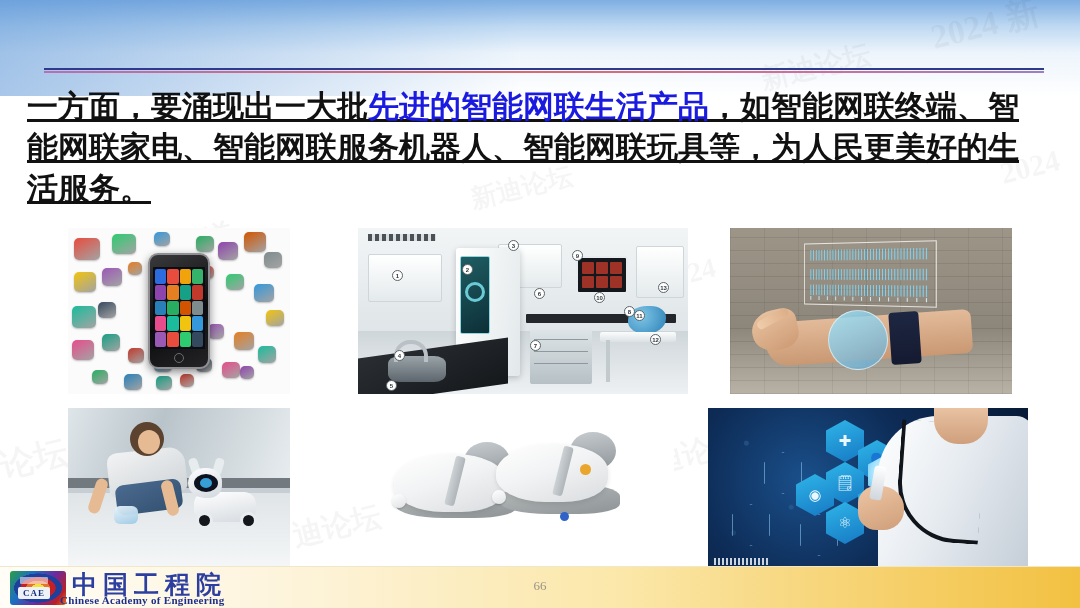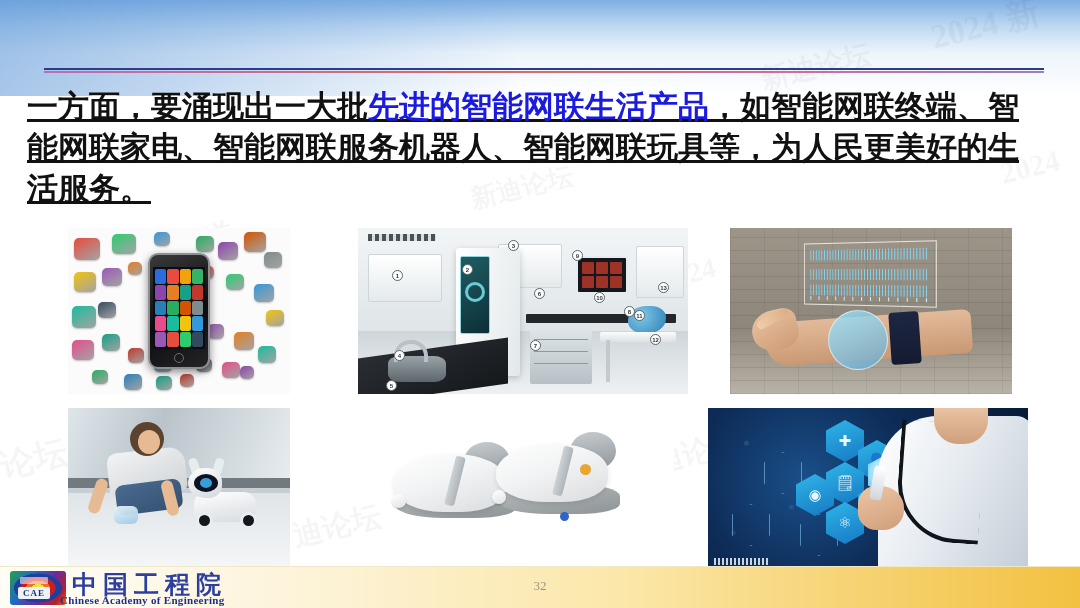--- a/index.html
+++ b/index.html
@@ -503,16 +503,16 @@
     <div class="barcode"></div>
   </div>
 
   <div class="bottom">
     <div class="cae-logo">
       <div class="cae-top"></div>
       <div class="cae-txt">CAE</div>
     </div>
     <div class="cae-cn">中国工程院</div>
     <div class="cae-en">Chinese Academy of Engineering</div>
-    <div class="page-no">32</div>
+    <div class="page-no">66</div>
   </div>
 
 </div>
 
 </body></html>

